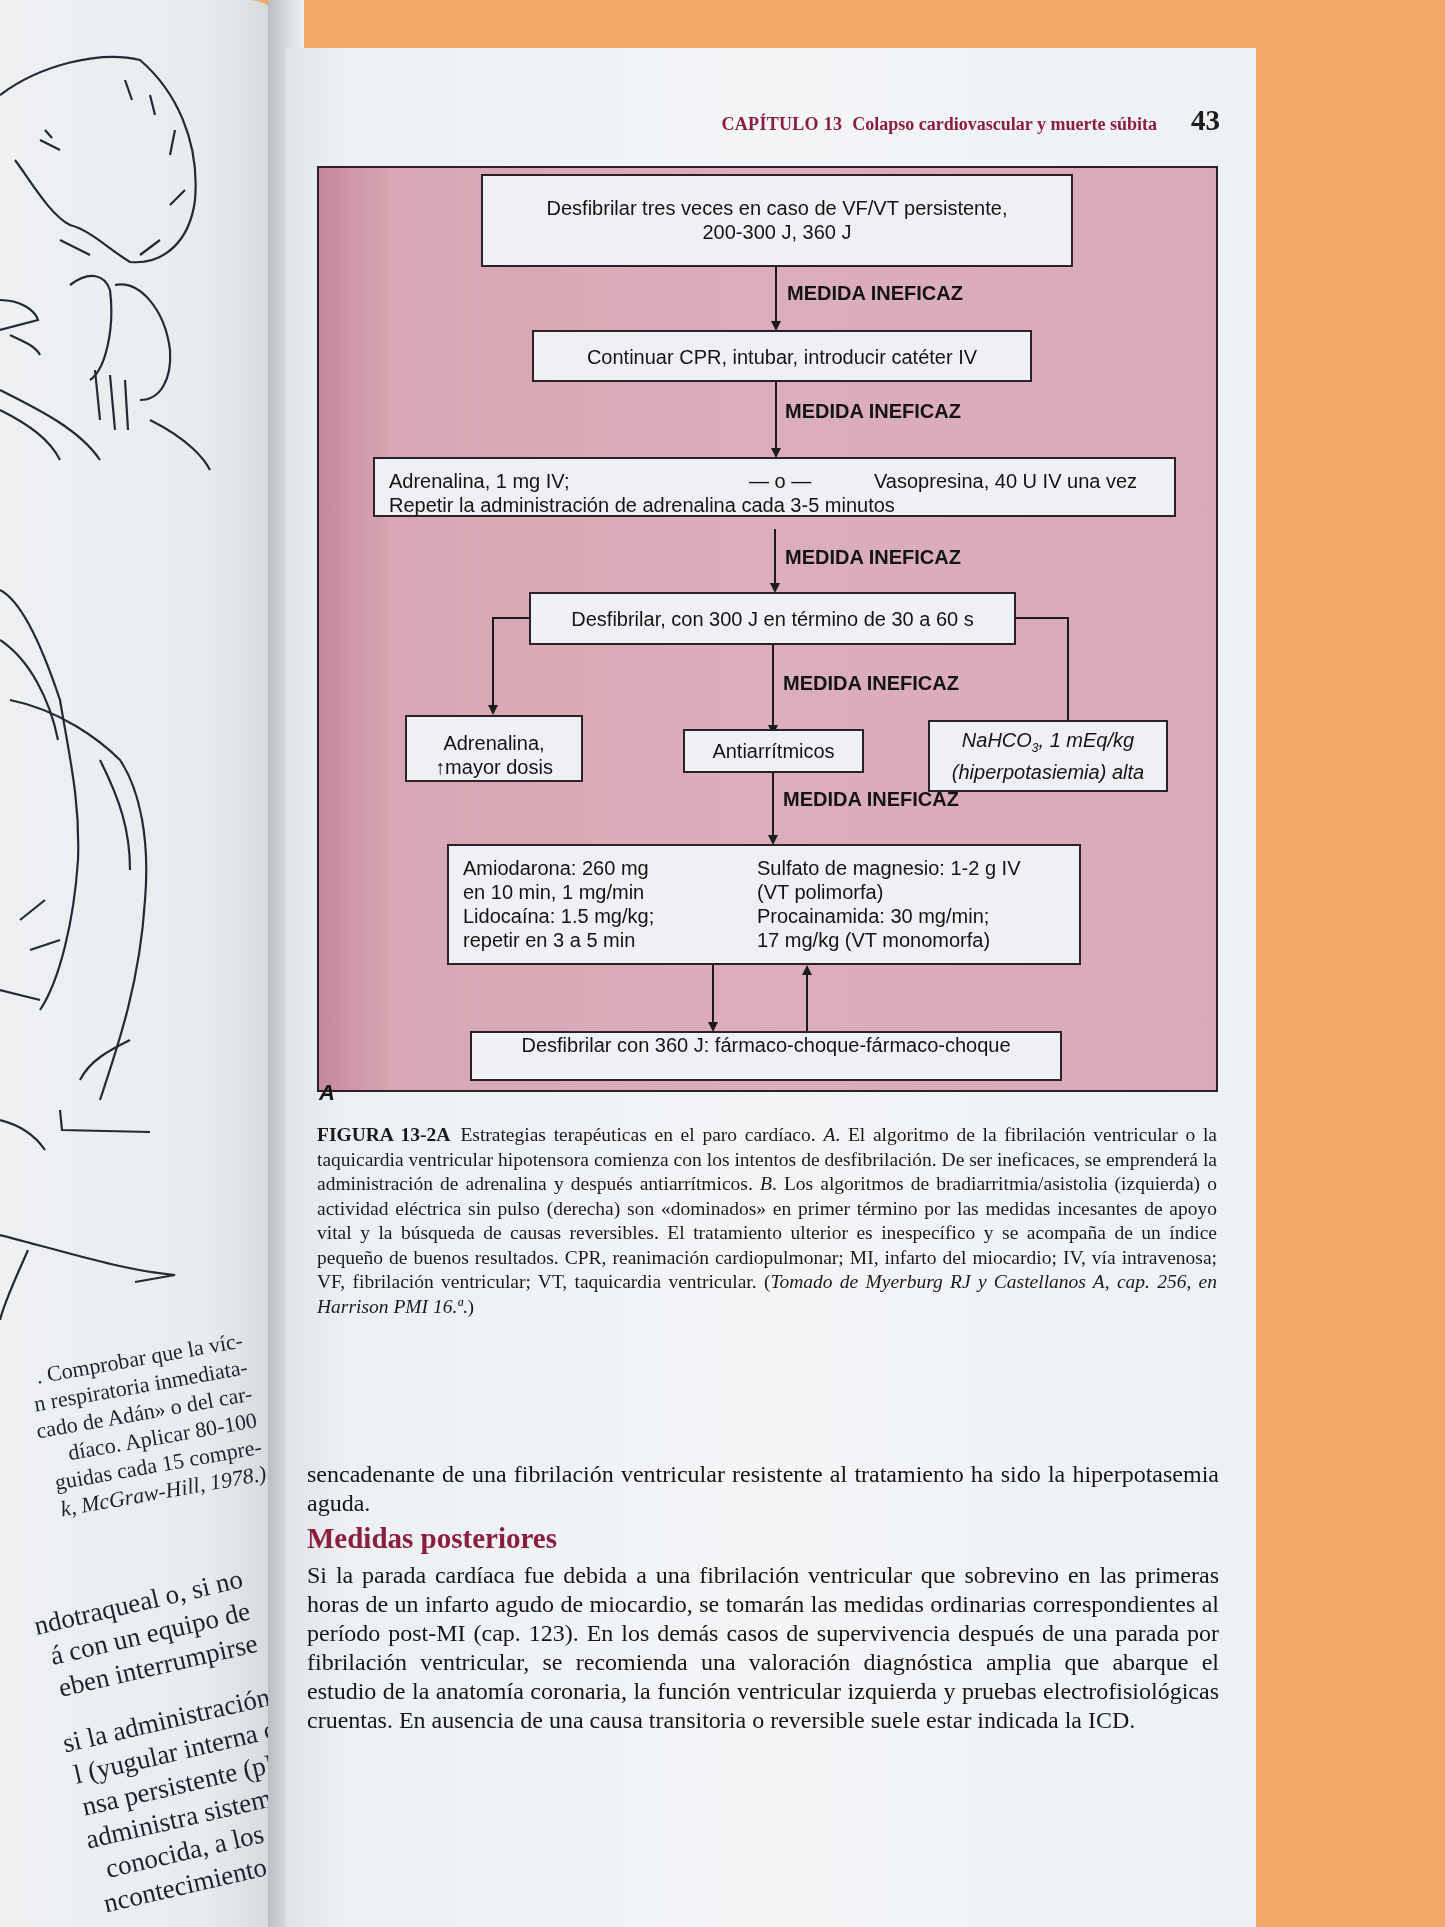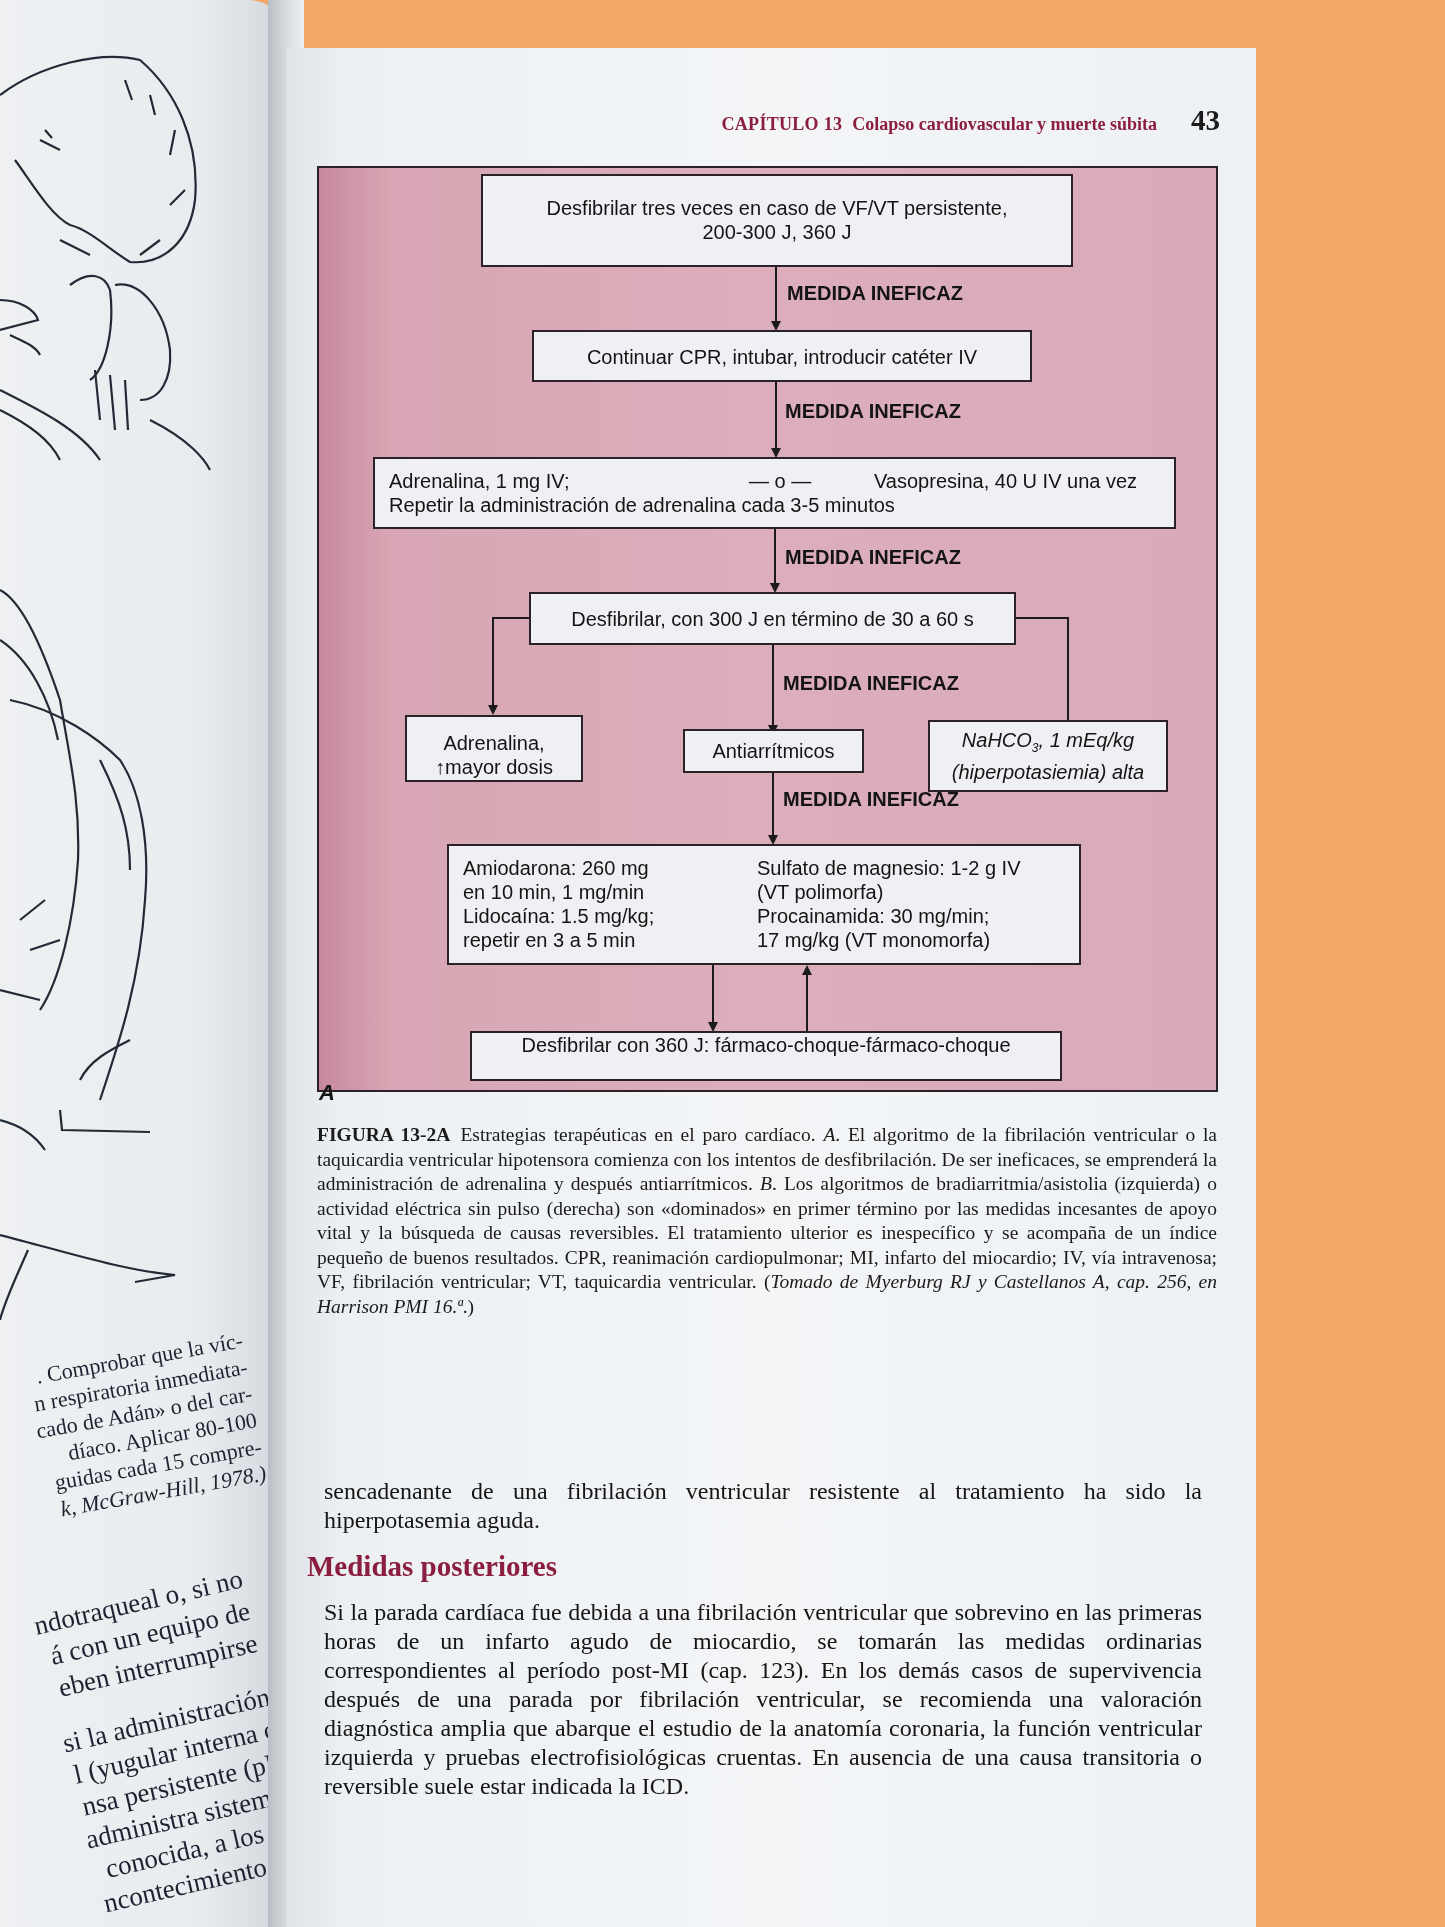--- a/index.html
+++ b/index.html
@@ -76,21 +76,21 @@
   }
   .caption {
     position: absolute; left: 31px; top: 1075px; width: 900px;
     font-size: 19.5px; line-height: 24.5px; color: #1a1a1a; text-align: justify;
   }
   .caption .fig { font-weight: bold; margin-right: 10px; }
   .body-text {
     position: absolute; left: 21px; top: 1412px; width: 912px;
     font-size: 24px; line-height: 29px; color: #151515; text-align: justify;
   }
-  .body-text p { margin: 17px; }
+  .body-text p { margin: 0; }
   .body-text .indent { text-indent: 38px; }
   .section-title {
     font-weight: bold; color: #8b1e3f; font-size: 29px; margin: 6px 0 8px 0;
   }
 </style>
 </head>
 <body>
 
 <div class="left-page">
   <svg class="left-illustration" viewBox="0 0 288 1330" fill="none" stroke="#222a36" stroke-width="2.2">
@@ -160,21 +160,21 @@
     <div class="arr-down" style="left:452px; top:153px;"></div>
     <div class="lbl" style="left:468px; top:114px;">MEDIDA INEFICAZ</div>
 
     <div class="box" style="left:213px; top:162px; width:500px; height:52px; text-align:center; padding-top:13px;">
       <span>Continuar CPR, intubar, introducir catéter IV</span>
     </div>
     <div class="vline" style="left:456px; top:214px; height:70px;"></div>
     <div class="arr-down" style="left:452px; top:280px;"></div>
     <div class="lbl" style="left:466px; top:232px;">MEDIDA INEFICAZ</div>
 
-    <div class="box" style="left:54px; top:289px; width:803px; height:72px; padding:10px 0 0 14px;">
+    <div class="box" style="left:54px; top:289px; width:803px; height:60px; padding:10px 0 0 14px;">
       <div style="position:relative; height:24px;">
         <span>Adrenalina, 1 mg IV;</span>
         <span style="position:absolute; left:360px;">— o —</span>
         <span style="position:absolute; left:485px;">Vasopresina, 40 U IV una vez</span>
       </div>
       <div>Repetir la administración de adrenalina cada 3-5 minutos</div>
     </div>
     <div class="vline" style="left:455px; top:361px; height:58px;"></div>
     <div class="arr-down" style="left:451px; top:415px;"></div>
     <div class="lbl" style="left:466px; top:378px;">MEDIDA INEFICAZ</div>

